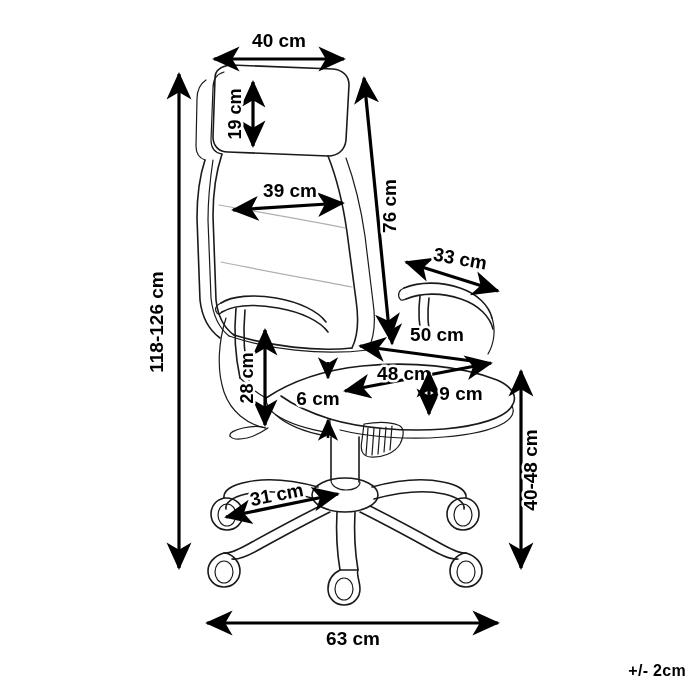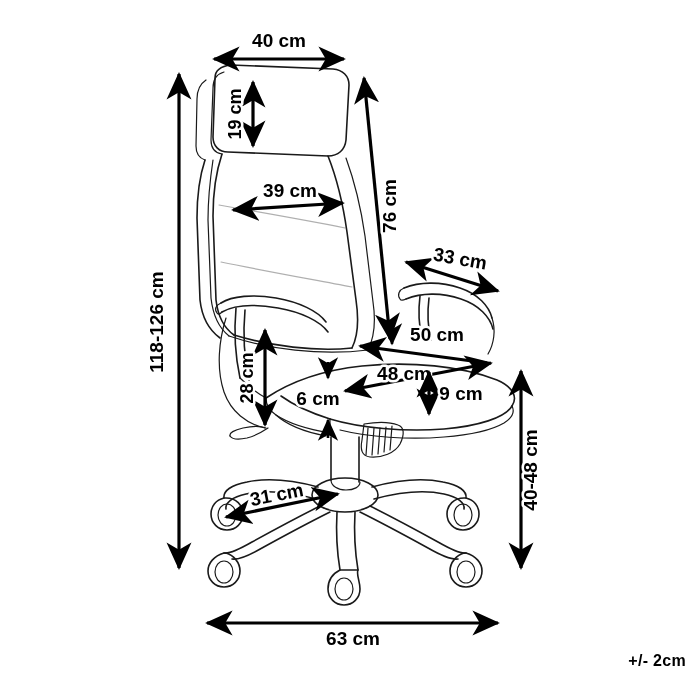--- a/index.html
+++ b/index.html
@@ -60,21 +60,21 @@
     stroke: #ffffff;
     stroke-width: 5px;
     stroke-linejoin: round;
   }
   .dim-label.small {
     font-size: 18px;
   }
   .tolerance-note {
     position: absolute;
     right: 14px;
-    bottom: 30px;
+    bottom: 20px;
     font-family: "Liberation Sans", sans-serif;
     font-weight: bold;
     font-size: 16px;
     color: #000000;
     letter-spacing: 0.3px;
   }
 </style>
 </head>
 <body>
 

